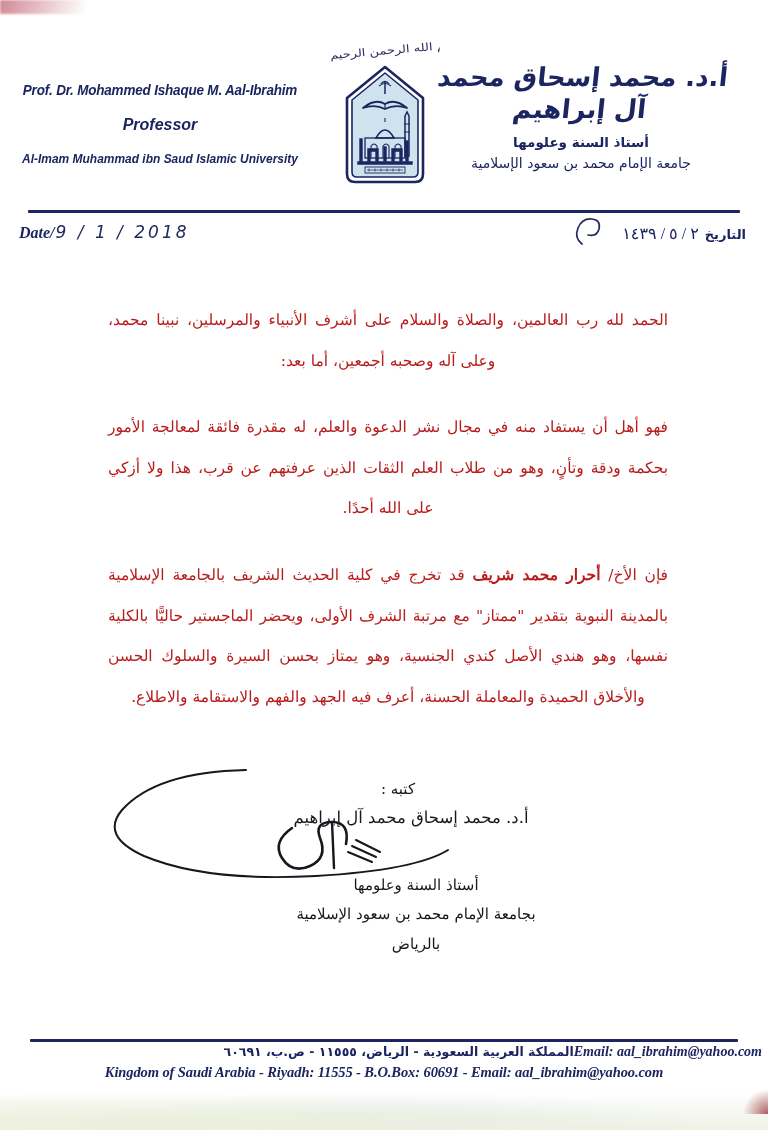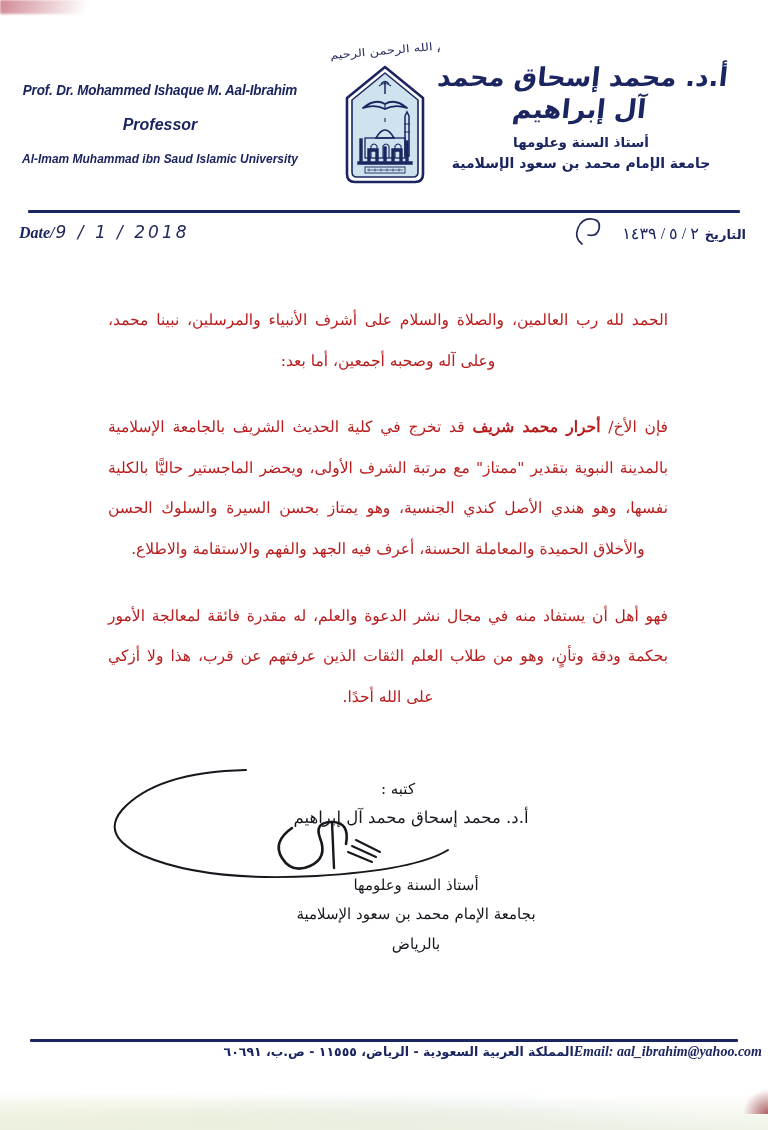--- a/index.html
+++ b/index.html
@@ -137,21 +137,21 @@
   .lh-ar .ar-title {
     font-family: "DejaVu Sans", sans-serif;
     font-size: 13.5px;
     font-weight: bold;
     margin-top: 9px;
     letter-spacing: 0.3px;
   }
   .lh-ar .ar-univ {
     font-family: "DejaVu Sans", sans-serif;
     font-size: 14px;
-    font-weight: bold;
+    font-weight: normal;
     margin-top: 5px;
     letter-spacing: 0.8px;
   }
 
   .rule-top {
     position: absolute;
     left: 28px;
     top: 210px;
     width: 712px;
     height: 3px;
@@ -393,22 +393,22 @@
     <div class="date-ar">
       <span>التاريخ</span><span class="hand-ar">٢ / ٥ / ١٤٣٩</span>
     </div>
     <svg class="date-scribble" viewBox="0 0 34 36">
       <path d="M10 30 Q2 24 6 14 Q10 4 20 5 Q29 6 27 15 Q25 23 16 21" fill="none" stroke="#232a5c" stroke-width="1.7" stroke-linecap="round"></path>
     </svg>
   </div>
 
   <div class="body-wrap">
     <p class="para p1">الحمد لله رب العالمين، والصلاة والسلام على أشرف الأنبياء والمرسلين، نبينا محمد، وعلى آله وصحبه أجمعين، أما بعد:</p>
+    <p class="para p3">فهو أهل أن يستفاد منه في مجال نشر الدعوة والعلم، له مقدرة فائقة لمعالجة الأمور بحكمة ودقة وتأنٍ، وهو من طلاب العلم الثقات الذين عرفتهم عن قرب، هذا ولا أزكي على الله أحدًا.</p>
     <p class="para p2">فإن الأخ/ <b>أحرار محمد شريف</b> قد تخرج في كلية الحديث الشريف بالجامعة الإسلامية بالمدينة النبوية بتقدير "ممتاز" مع مرتبة الشرف الأولى، ويحضر الماجستير حاليًّا بالكلية نفسها، وهو هندي الأصل كندي الجنسية، وهو يمتاز بحسن السيرة والسلوك الحسن والأخلاق الحميدة والمعاملة الحسنة، أعرف فيه الجهد والفهم والاستقامة والاطلاع.</p>
-    <p class="para p3">فهو أهل أن يستفاد منه في مجال نشر الدعوة والعلم، له مقدرة فائقة لمعالجة الأمور بحكمة ودقة وتأنٍ، وهو من طلاب العلم الثقات الذين عرفتهم عن قرب، هذا ولا أزكي على الله أحدًا.</p>
   </div>
 
   <div class="sig-block">
     <svg class="sig-scribble" viewBox="0 0 420 130">
       <path d="M150 6 Q60 8 26 46 Q4 72 48 92 Q110 118 220 112 Q320 106 352 86" fill="none" stroke="#16181d" stroke-width="2" stroke-linecap="round"></path>
       <path d="M196 64 Q176 78 186 94 Q196 110 214 102 Q232 94 224 74 Q218 58 236 58 Q254 58 250 80" fill="none" stroke="#16181d" stroke-width="2.6" stroke-linecap="round"></path>
       <path d="M236 58 L238 104" fill="none" stroke="#16181d" stroke-width="2.4" stroke-linecap="round"></path>
       <path d="M252 88 L276 98 M256 82 L280 93 M260 76 L284 88" fill="none" stroke="#16181d" stroke-width="2" stroke-linecap="round"></path>
     </svg>
     <p class="sig-katabahu">كتبه :</p>
@@ -418,17 +418,18 @@
       <div>بجامعة الإمام محمد بن سعود الإسلامية</div>
       <div>بالرياض</div>
     </div>
   </div>
 
   <div class="rule-bottom"></div>
   <div class="footer">
     <div class="f-ar">
       <span class="f-mail">Email: aal_ibrahim@yahoo.com</span><span>المملكة العربية السعودية - الرياض، ١١٥٥٥ - ص.ب، ٦٠٦٩١</span>
     </div>
+    <div class="f-en">Kingdom of Saudi Arabia - Riyadh: 11555 - B.O.Box: 60691 - Email: aal_ibrahim@yahoo.com</div>
   </div>
 
   <div class="scan-tint-bottom"></div>
   <div class="scan-tint-corner"></div>
 </div>
 
 </body></html>

